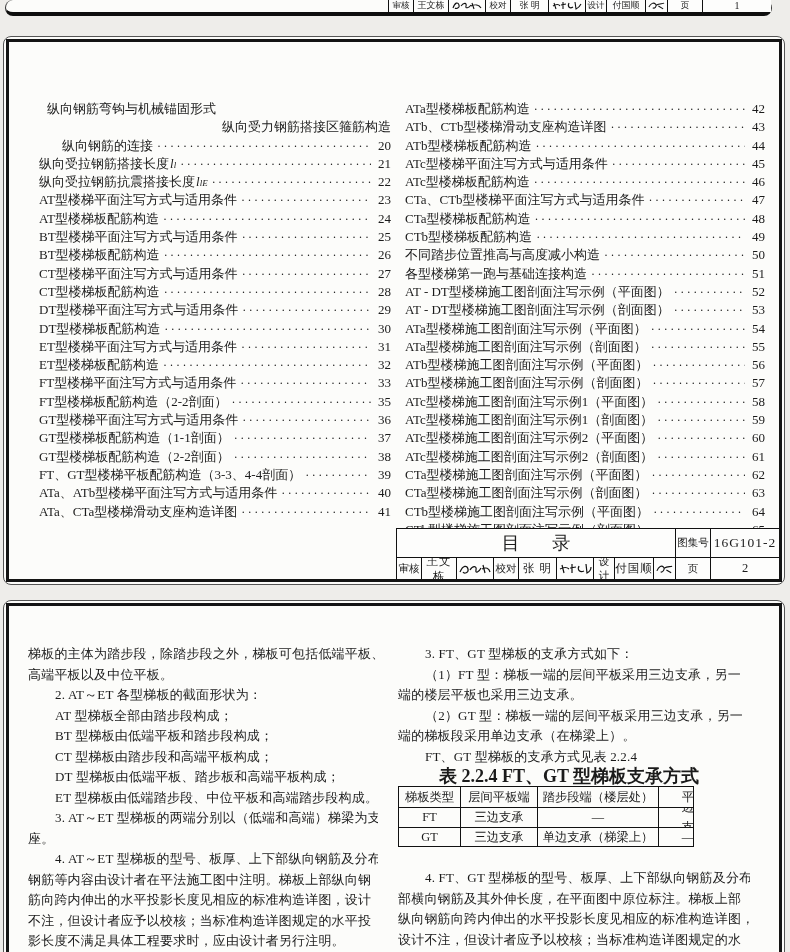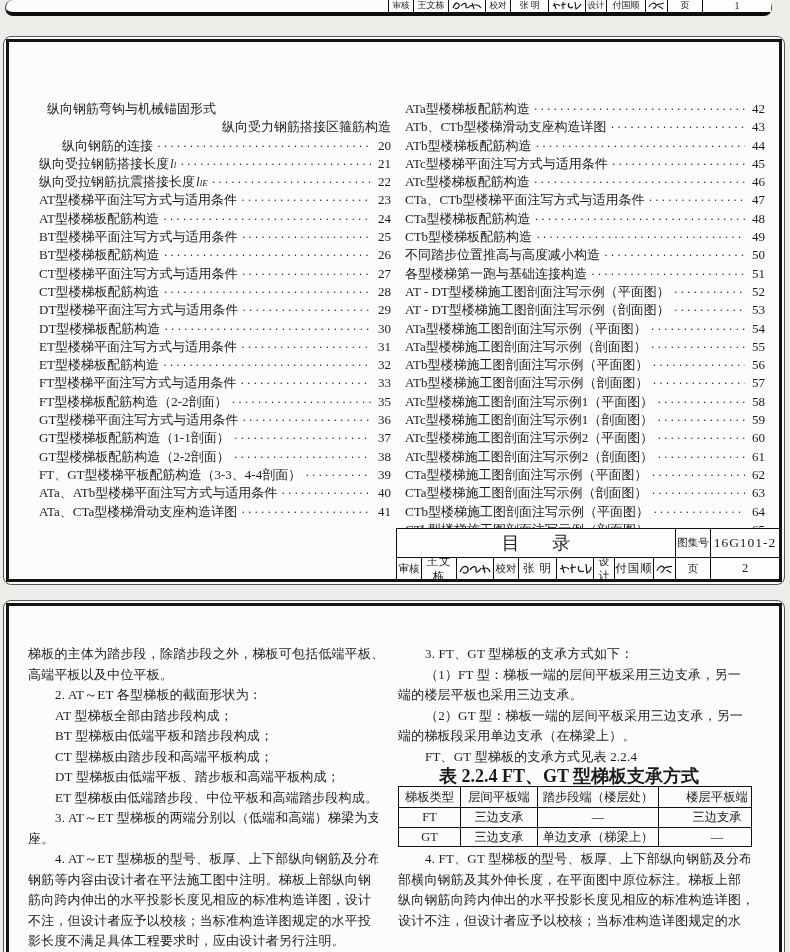--- a/index.html
+++ b/index.html
@@ -66,21 +66,21 @@
   .wTitle{width:278px;} .wAtlasLab{width:35px;}
 
   
   .p3col{position:absolute;top:38px;font-size:13px;line-height:20.5px;}
   #p3-left{left:19px;width:350px;}
   #p3-right{left:389px;width:352px;}
   .p3line{height:20.5px;white-space:nowrap;overflow:hidden;letter-spacing:0.2px;}
   .p3col .ind1{padding-left:27px;}
 
   .t224-caption{height:19px;line-height:19px;text-align:center;font-weight:bold;font-size:18px;width:342px;}
-  .t224{width:354px;border:1.5px solid #111;box-sizing:border-box;margin-bottom:2px;}
+  .t224{width:296px;border:1.5px solid #111;box-sizing:border-box;margin-bottom:21px;}
   .t224 .trow{display:flex;}
   .t224 .tc{box-sizing:border-box;border-left:1px solid #111;border-top:1px solid #111;
             display:flex;align-items:center;justify-content:center;font-size:12.3px;height:19.5px;overflow:hidden;}
   .t224 .trow .tc:first-child{border-left:none;}
   .t224 .thead .tc{border-top:none;height:20px;}
   .tcw0{width:61px;} .tcw1{width:77px;} .tcw2{width:121px;} .tcw3{flex:1;padding-left:24px;}
 </style>
 </head>
 <body>
 

